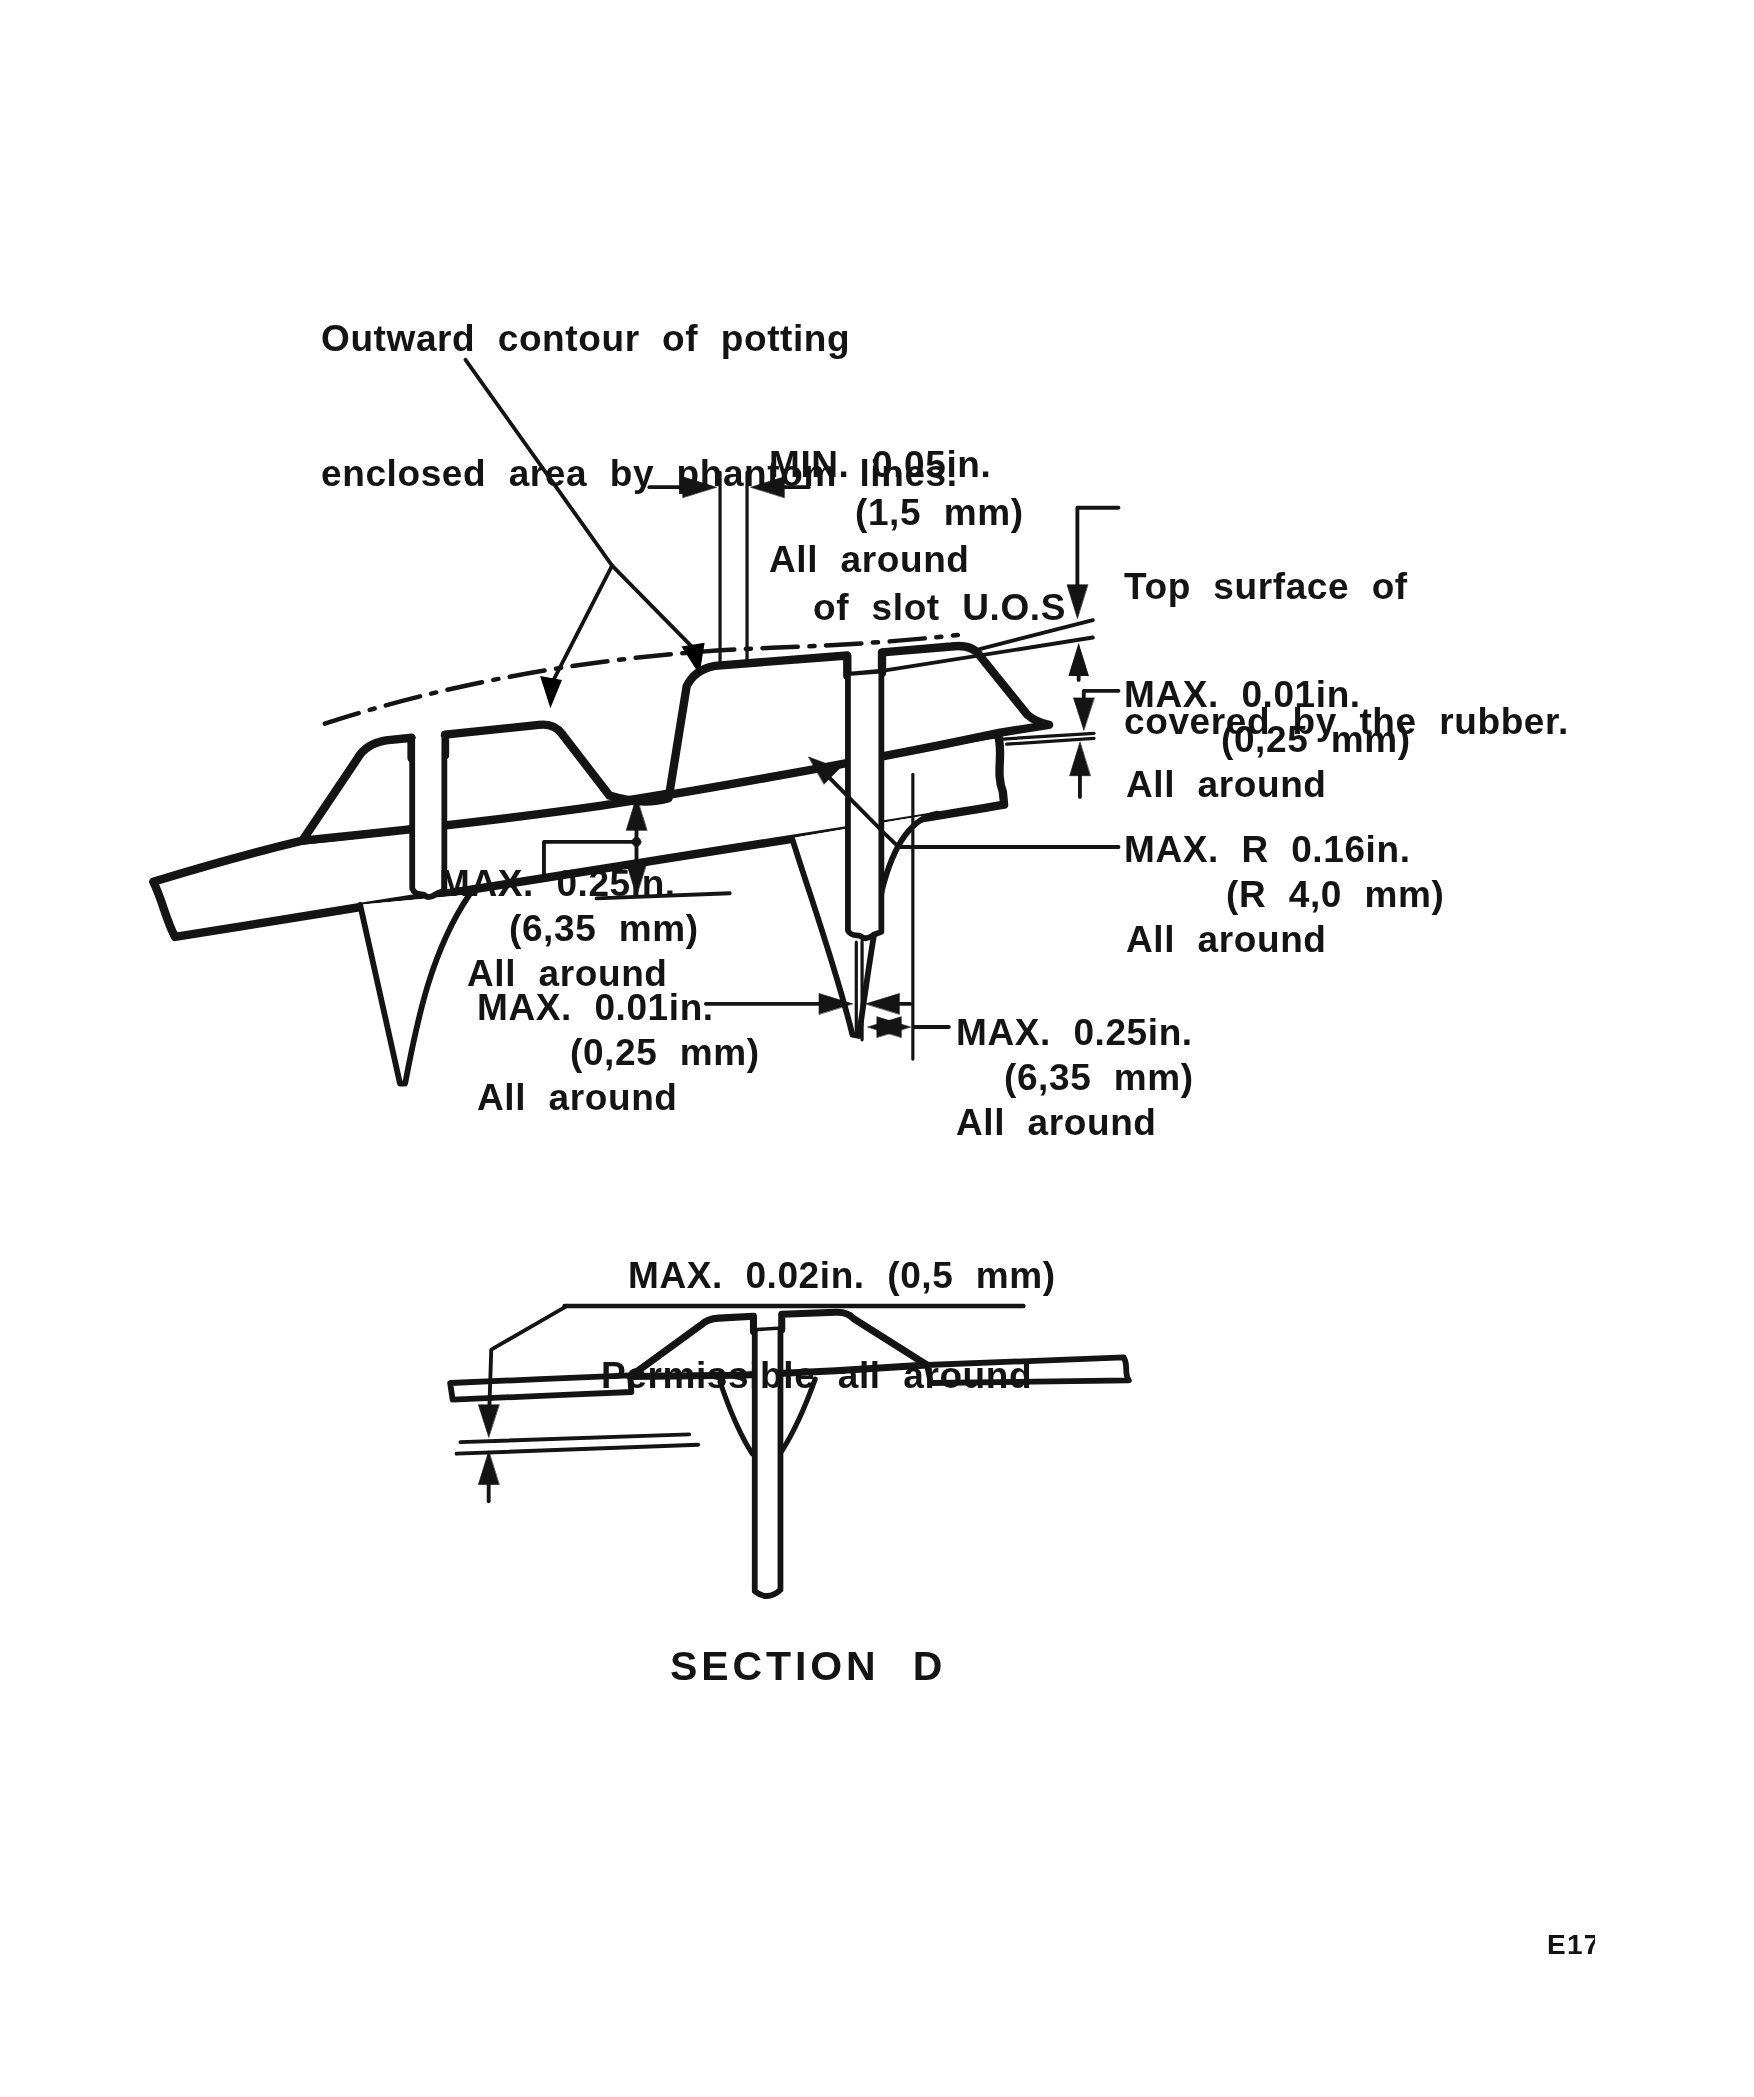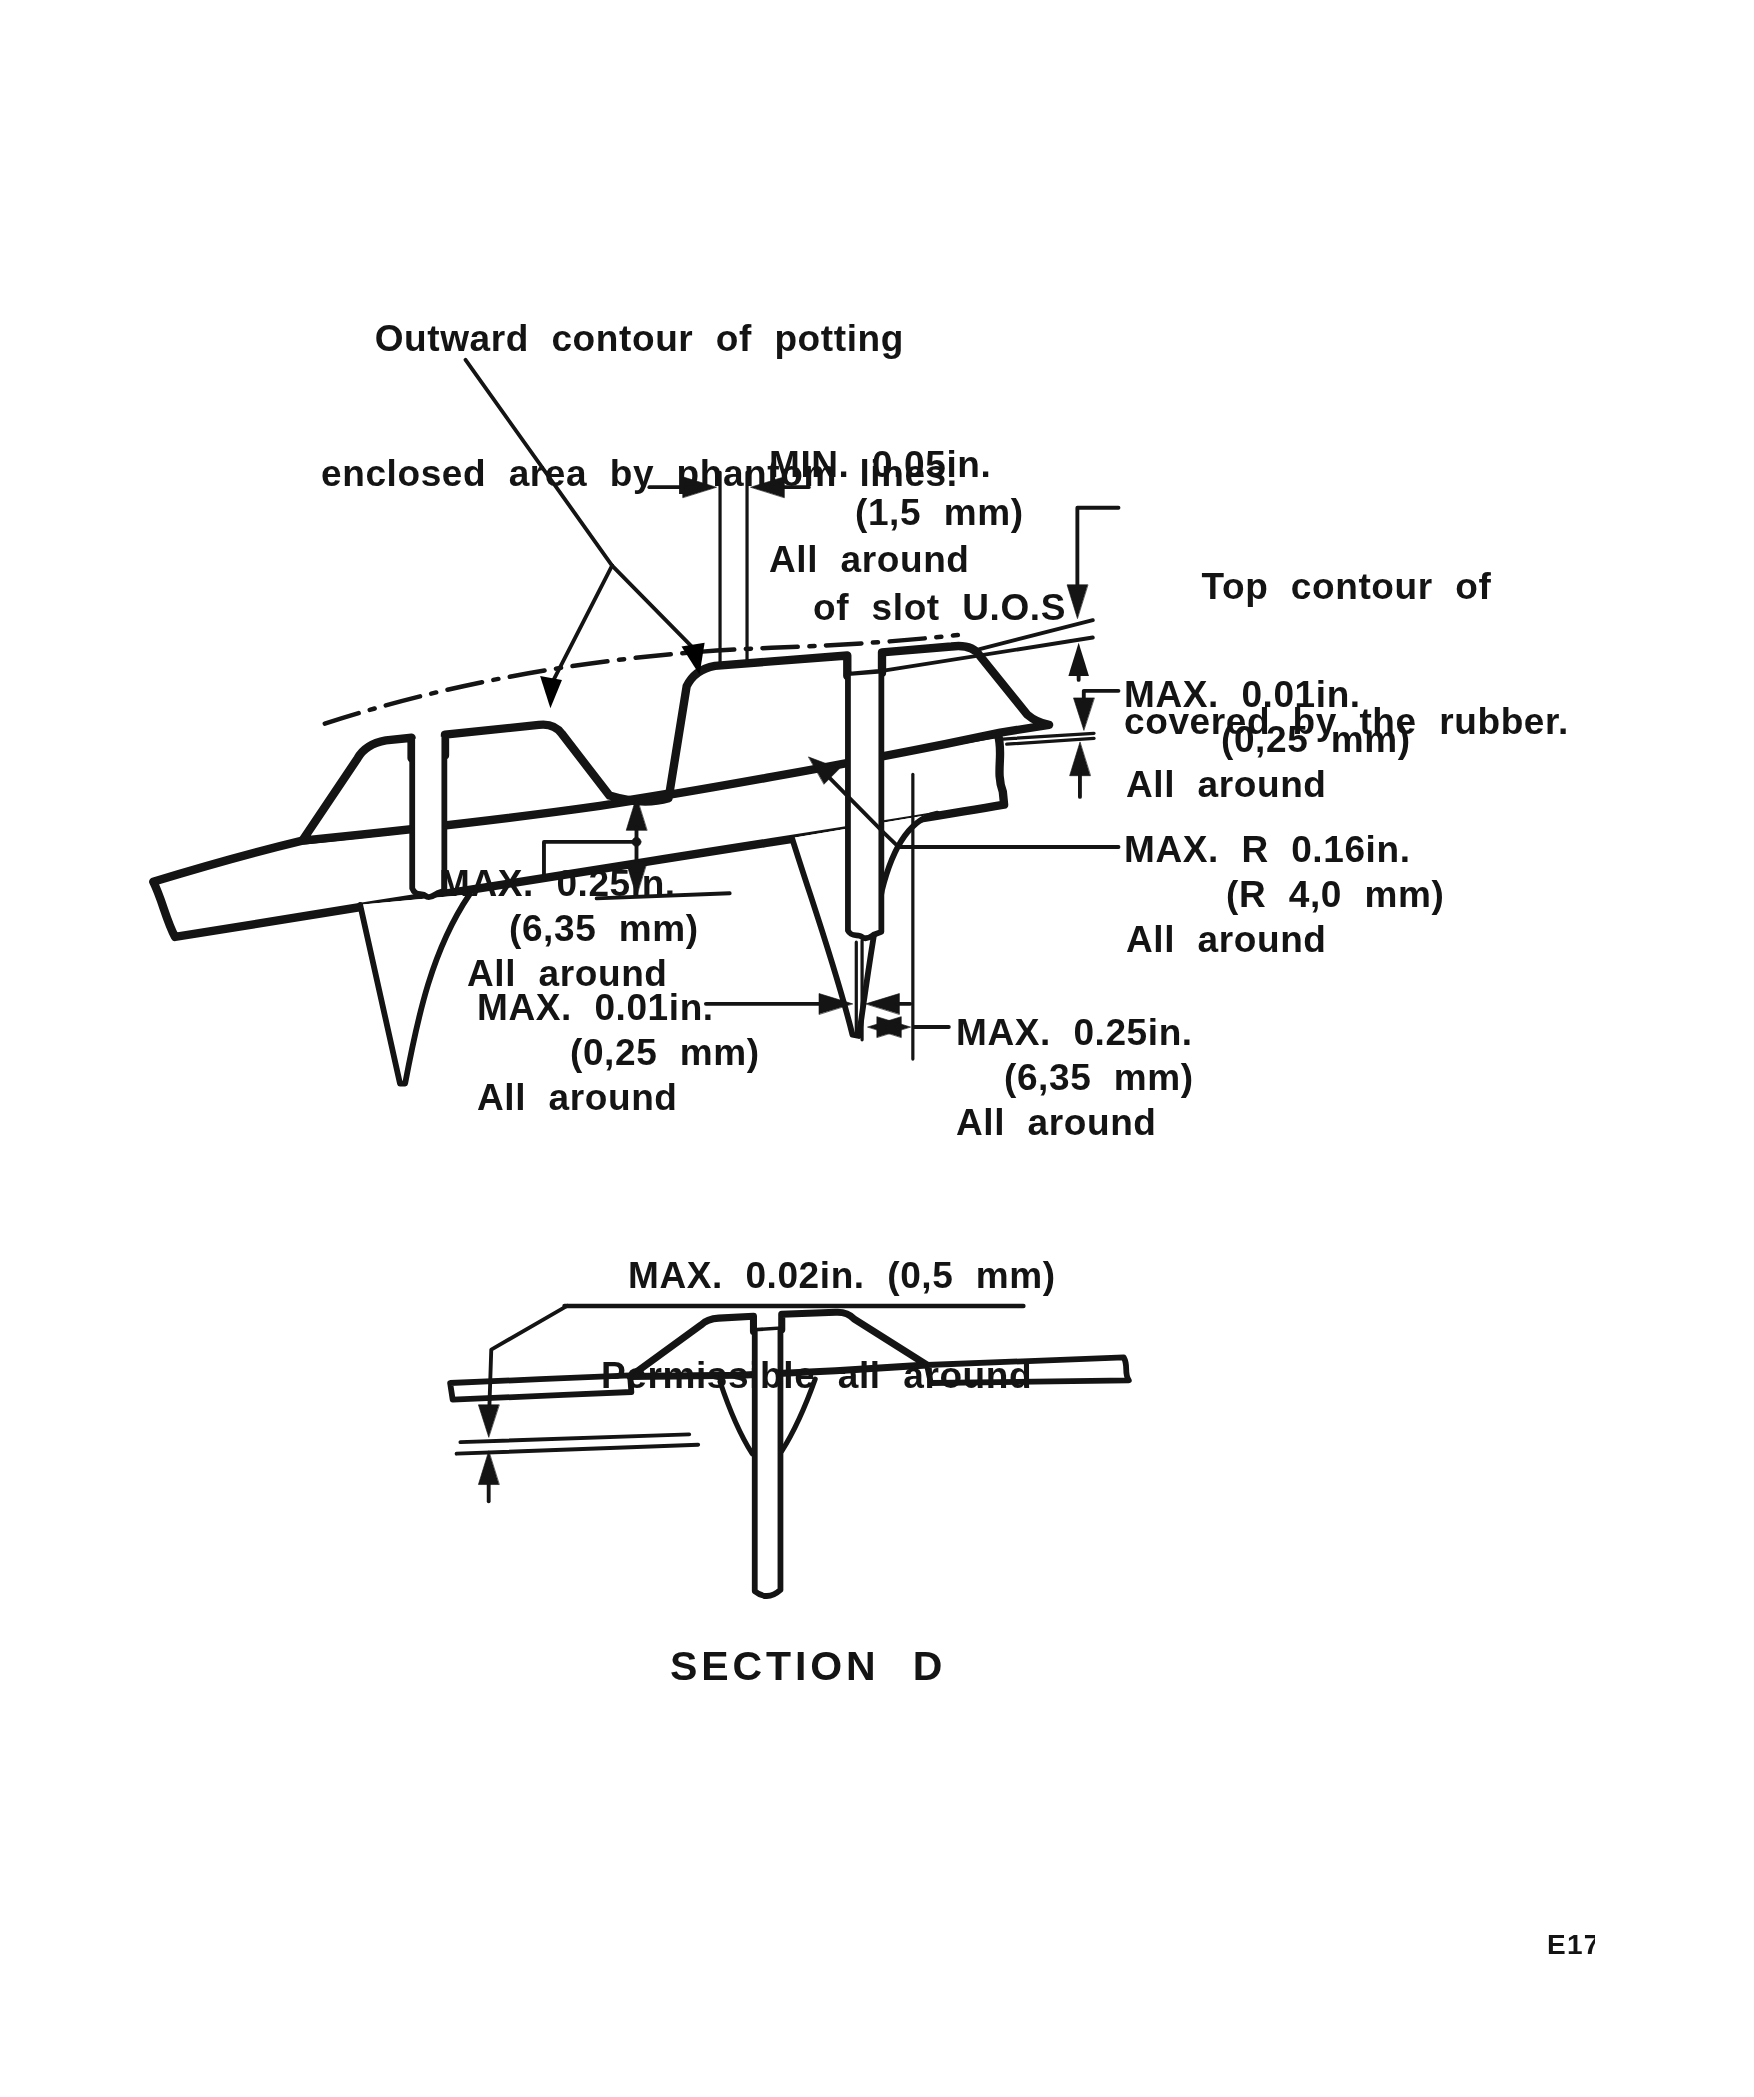--- a/index.html
+++ b/index.html
@@ -4,21 +4,20 @@
 <style>
   html,body{margin:0;padding:0;background:#ffffff;}
   .page{
     position:relative;
     width:1595px;
     height:2097px;
     background:#ffffff;
     font-family:"Liberation Sans", sans-serif;
     color:#141414;
     overflow:hidden;
-    text-align:center;
   }
   svg.art{position:absolute;left:0;top:0;}
   .lbl{
     position:absolute;
     font-weight:700;
     font-size:37px;
     line-height:45px;
     letter-spacing:0.6px;
     word-spacing:11.6px;
     white-space:pre;
@@ -224,21 +223,21 @@
     <div>Outward contour of potting</div>
     <div>enclosed area by phantom lines.</div>
   </div>
 
   <div class="lbl" style="left:769px;top:442px;">MIN. 0.05in.</div>
   <div class="lbl" style="left:855px;top:490px;">(1,5 mm)</div>
   <div class="lbl" style="left:769px;top:537px;">All around</div>
   <div class="lbl" style="left:769px;top:585px;margin-left:44px;">of slot U.O.S</div>
 
   <div class="lbl" style="left:1124px;top:474px;">
-    <div>Top contour of</div>
+    <div>Top surface of</div>
     <div>covered by the rubber.</div>
   </div>
 
   <div class="lbl" style="left:1124px;top:672px;">MAX. 0.01in.</div>
   <div class="lbl" style="left:1221px;top:717px;">(0,25 mm)</div>
   <div class="lbl" style="left:1126px;top:762px;">All around</div>
 
   <div class="lbl" style="left:1124px;top:827px;">MAX. R 0.16in.</div>
   <div class="lbl" style="left:1226px;top:872px;">(R 4,0 mm)</div>
   <div class="lbl" style="left:1126px;top:917px;">All around</div>

